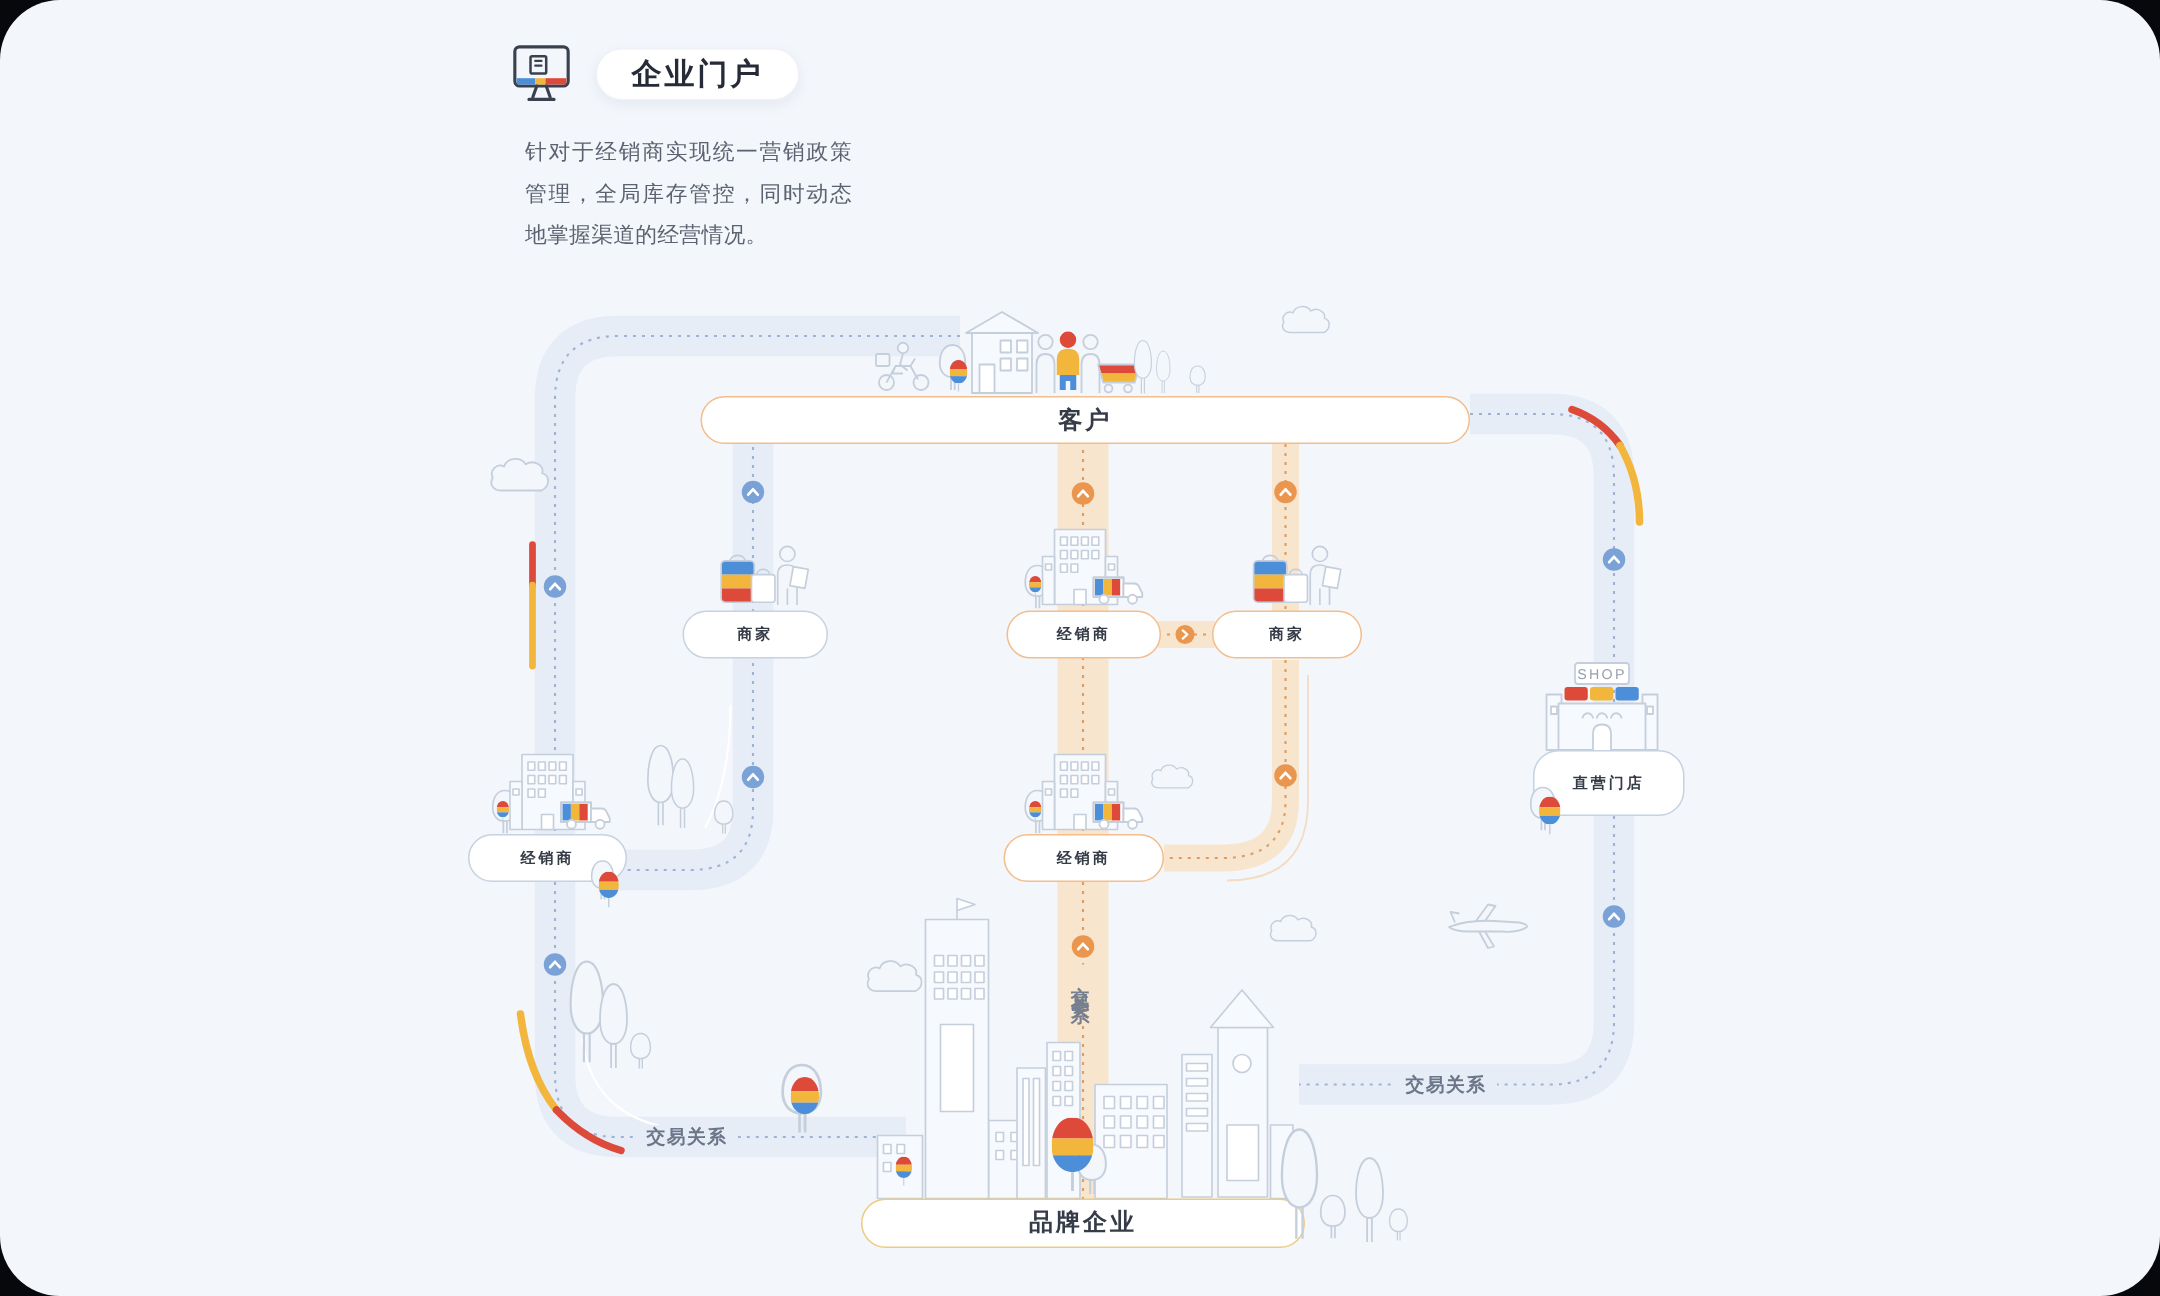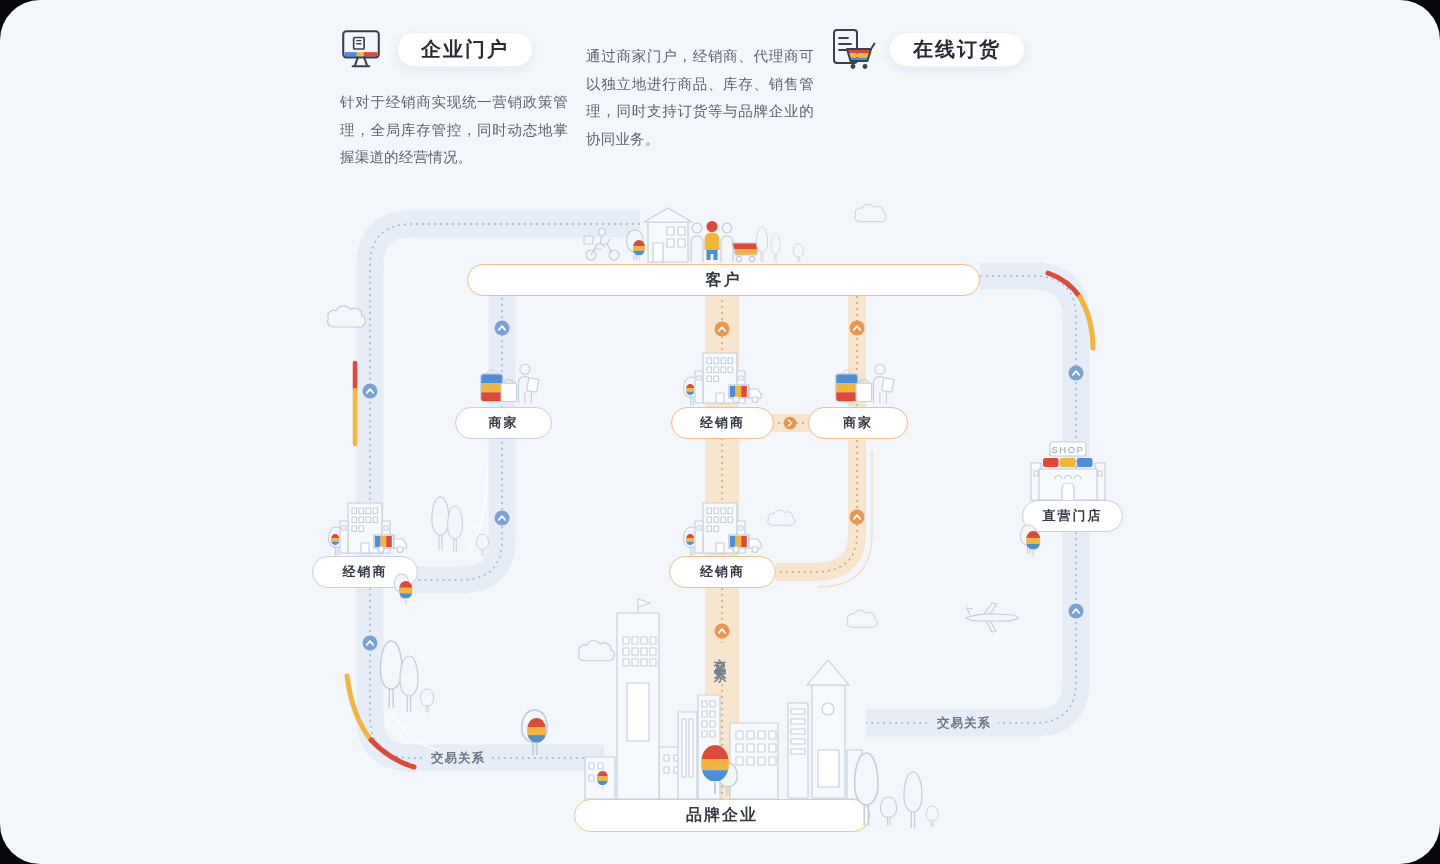--- a/index.html
+++ b/index.html
@@ -5,27 +5,27 @@
   html,body{margin:0;padding:0;background:#06080c;width:1440px;height:864px;overflow:hidden;
     font-family:"Liberation Sans","DejaVu Sans",sans-serif;}
   .page{position:relative;width:1440px;height:864px;background:#f3f6fb;border-radius:40px;overflow:hidden;}
   
   .features{position:absolute;left:338px;top:26px;display:flex;gap:16px;z-index:3;}
   .feature{width:230px;}
   .f-head{display:flex;align-items:center;gap:13px;height:46px;}
   .f-title{display:inline-flex;align-items:center;padding:3px 23px;background:#ffffff;
     border:1px solid #eef1f6;border-radius:18px;box-shadow:0 3px 8px rgba(140,155,180,.13);
     font-size:20px;font-weight:bold;color:#262c37;letter-spacing:2px;white-space:nowrap;}
-  .f-desc{margin:17px 0 0 2px;font-size:14.5px;line-height:27.5px;color:#5c6370;
+  .f-desc{margin:17px 0 0 12px;font-size:14.5px;line-height:27.5px;color:#5c6370;
     letter-spacing:.2px;text-align:justify;}
   
   .dsvg{position:absolute;left:0;top:0;z-index:1;}
   .osvg{position:absolute;left:0;top:0;z-index:6;pointer-events:none;}
   .node{position:absolute;z-index:4;background:#ffffff;border:1.5px solid #ccd;border-radius:17px;
-    display:flex;align-items:center;justify-content:center;font-weight:bold;font-size:13px;
+    display:flex;align-items:center;justify-content:center;font-weight:bold;font-size:10px;
     color:#363c47;letter-spacing:2px;box-sizing:border-box;}
   .node.big{font-size:16px;text-align:center;}
   .edge-label{position:absolute;z-index:5;font-size:12.5px;color:#6b7689;letter-spacing:1px;
     padding:0 7px;background:#e6edf7;line-height:16px;font-weight:bold;}
   .edge-label.v{writing-mode:vertical-rl;background:#f8e5ce;padding:5px 0;letter-spacing:4px;
     line-height:20px;color:#757f8f;}
 </style>
 </head>
 <body>
 
@@ -319,50 +319,33 @@
             <rect x="24.5" y="24" width="13.3" height="4" fill="#dd4a3a"></rect>
           </g>
           <path d="M19 29 l-2.5 7 M25 29 l2.5 7 M14 37.5 h16"></path>
         </svg>
         <div class="f-title">企业门户</div>
       </div>
       <p class="f-desc">针对于经销商实现统一营销政策管理，全局库存管控，同时动态地掌握渠道的经营情况。</p>
     </div>
 
     <div class="feature">
-      <p class="f-desc">通过商家门户，经销商、代理商可以独立地进行商品、库存、销售管理，同时支持订货等与品牌企业的协同业务。</p>
     </div>
 
     <div class="feature">
-      <div class="f-head">
-        <svg width="46" height="44" viewBox="0 0 46 42" fill="none" stroke="#39414f" stroke-width="2" stroke-linecap="round" stroke-linejoin="round">
-          <rect x="4" y="2" width="23" height="33" rx="3"></rect>
-          <path d="M9 10 h9 M9 16 h12 M9 22 h7" stroke-width="1.8"></path>
-          <g stroke="none">
-            <path d="M17 21 h24 l-1.4 4.5 h-21.2 Z" fill="#dd4a3a"></path>
-            <path d="M18.4 25.5 h21.2 l-1.2 4 h-18.8 Z" fill="#f2b63c"></path>
-            <path d="M19.6 29.5 h18.8 l-1.1 3.5 h-16.6 Z" fill="#4c8ed8"></path>
-          </g>
-          <path d="M17 21 h24 l-3.5 12 h-17 Z"></path>
-          <circle cx="23" cy="38.5" r="2.4" fill="#39414f" stroke="none"></circle>
-          <circle cx="35" cy="38.5" r="2.4" fill="#39414f" stroke="none"></circle>
-          <path d="M41 21 l3.5 -5.5"></path>
-        </svg>
-        <div class="f-title">在线订货</div>
-      </div>
     </div>
   </div>
 
   <div class="node big" style="left:467px;top:264px;width:513px;height:32px;border-color:#f3bd8c;">客户</div>
   <div class="node" style="left:455px;top:407px;width:97px;height:32px;border-color:#c6d2e2;">商家</div>
   <div class="node" style="left:671px;top:407px;width:103px;height:32px;border-color:#f3bd8c;">经销商</div>
   <div class="node" style="left:808px;top:407px;width:100px;height:32px;border-color:#f3bd8c;">商家</div>
   <div class="node" style="left:312px;top:556px;width:106px;height:32px;border-color:#c6d2e2;">经销商</div>
   <div class="node" style="left:669px;top:556px;width:107px;height:32px;border-color:#f3bd8c;">经销商</div>
-  <div class="node" style="left:1022px;top:500px;width:101px;height:32px;border-color:#c6d2e2;">直营门店</div>
+  <div class="node" style="left:1022px;top:500px;width:101px;height:44px;border-color:#c6d2e2;">直营门店</div>
   <div class="node big" style="left:574px;top:799px;width:296px;height:33px;border-color:#eccb83;font-family:Liberation Mono, monospace;">品牌企业</div>
 
   <div class="edge-label" style="left:424px;top:750px;">交易关系</div>
   <div class="edge-label" style="left:930px;top:715px;">交易关系</div>
   <div class="edge-label v" style="left:710px;top:643px;">交易关系</div>
 
   <svg class="osvg" width="1440" height="864" viewBox="0 0 1440 864">
     <use href="#u-poplar" transform="translate(852 753) scale(1.3)"></use>
     <use href="#u-roundtree" transform="translate(880 797) scale(0.95)"></use>
     <use href="#u-poplar" transform="translate(902 772) scale(1.0)"></use>

